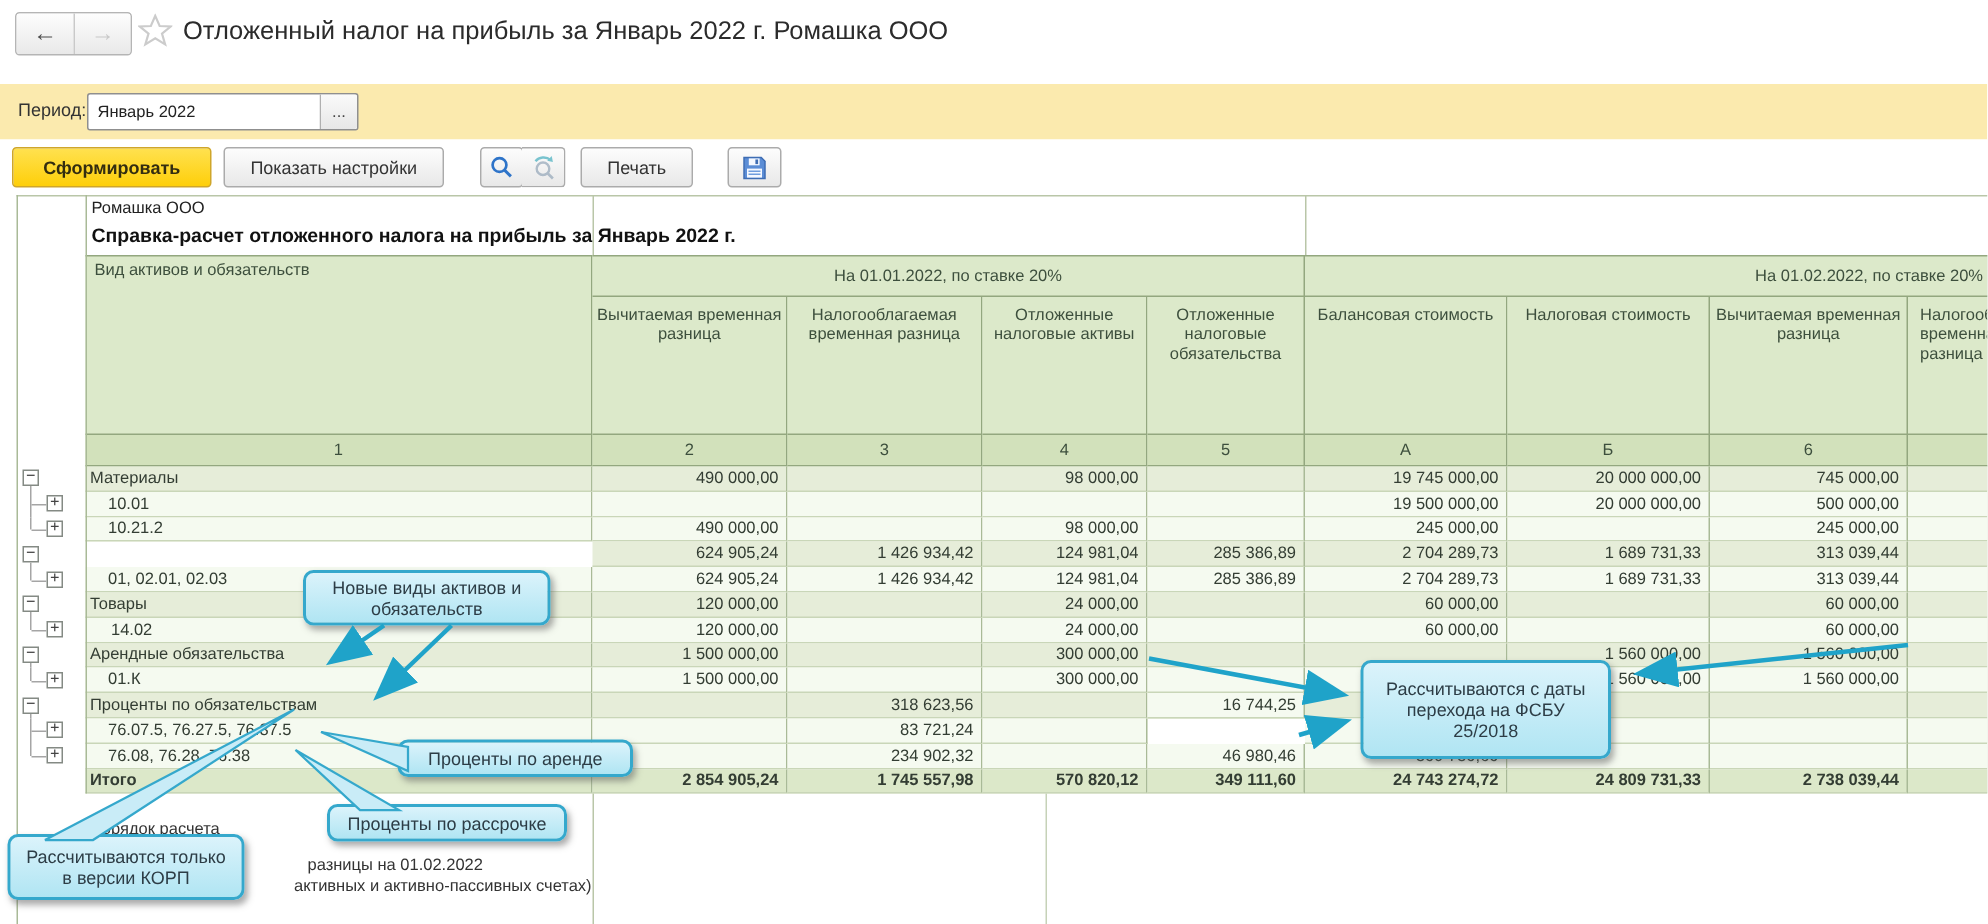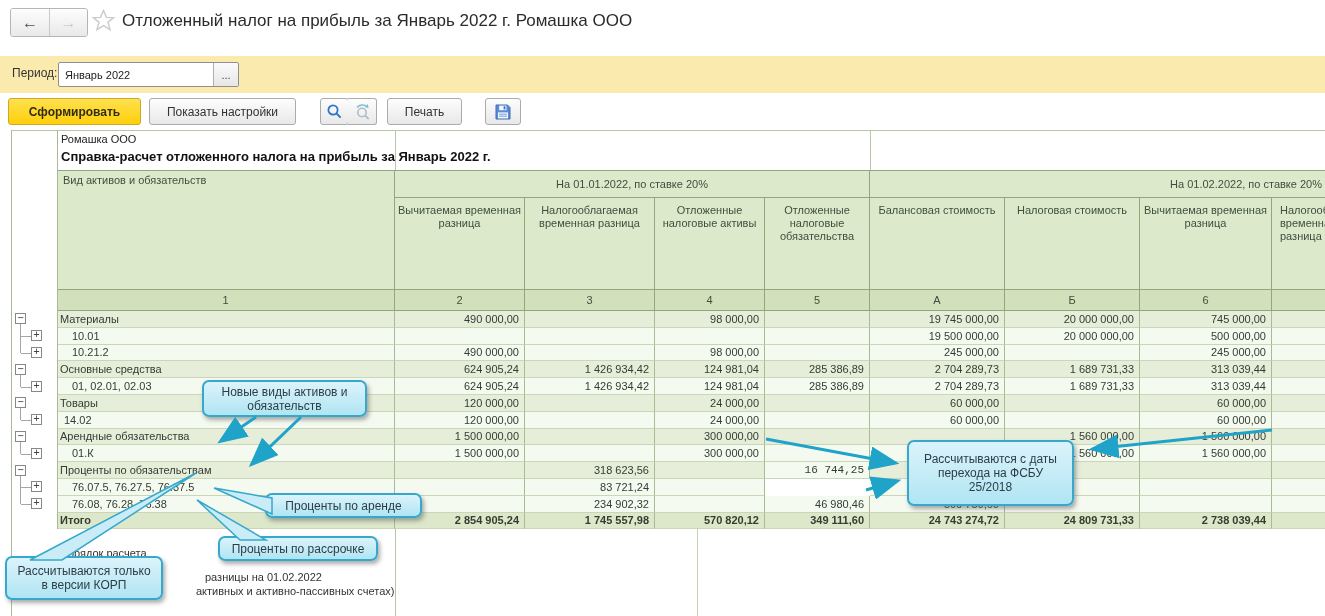--- a/index.html
+++ b/index.html
@@ -158,21 +158,20 @@
       <div class="cell num rchild" style="left: 525px; top: 344.6px; width: 130px; height: 16.8px;"></div>
       <div class="cell num rchild" style="left: 655px; top: 344.6px; width: 110px; height: 16.8px;">98 000,00</div>
       <div class="cell num rchild" style="left: 765px; top: 344.6px; width: 105px; height: 16.8px;"></div>
       <div class="cell num rchild" style="left: 870px; top: 344.6px; width: 135px; height: 16.8px;">245 000,00</div>
       <div class="cell num rchild" style="left: 1005px; top: 344.6px; width: 135px; height: 16.8px;"></div>
       <div class="cell num rchild" style="left: 1140px; top: 344.6px; width: 132px; height: 16.8px;">245 000,00</div>
       <div class="cell num rchild" style="left: 1272px; top: 344.6px; width: 54px; height: 16.8px;"></div>
       <div class="tline" style="left: 20px; top: 344.6px; width: 1px; height: 8.4px;"></div>
       <div class="tline" style="left: 21px; top: 353px; width: 10px; height: 1px;"></div>
       <div class="exp" style="left: 31px; top: 347px; width: 11px; height: 11px;">+</div>
-      <div class="cell rgroup" style="left: 57px; top: 361.4px; width: 338px; height: 16.8px; padding-left: 3px;">Основные средства</div>
       <div class="cell num rgroup" style="left: 395px; top: 361.4px; width: 130px; height: 16.8px;">624 905,24</div>
       <div class="cell num rgroup" style="left: 525px; top: 361.4px; width: 130px; height: 16.8px;">1 426 934,42</div>
       <div class="cell num rgroup" style="left: 655px; top: 361.4px; width: 110px; height: 16.8px;">124 981,04</div>
       <div class="cell num rgroup" style="left: 765px; top: 361.4px; width: 105px; height: 16.8px;">285 386,89</div>
       <div class="cell num rgroup" style="left: 870px; top: 361.4px; width: 135px; height: 16.8px;">2 704 289,73</div>
       <div class="cell num rgroup" style="left: 1005px; top: 361.4px; width: 135px; height: 16.8px;">1 689 731,33</div>
       <div class="cell num rgroup" style="left: 1140px; top: 361.4px; width: 132px; height: 16.8px;">313 039,44</div>
       <div class="cell num rgroup" style="left: 1272px; top: 361.4px; width: 54px; height: 16.8px;"></div>
       <div class="exp" style="left: 15px; top: 363.8px; width: 11px; height: 11px;">−</div>
       <div class="tline" style="left: 20px; top: 374.8px; width: 1px; height: 3.4px;"></div>
@@ -192,21 +191,21 @@
       <div class="cell num rgroup" style="left: 395px; top: 395px; width: 130px; height: 16.8px;">120 000,00</div>
       <div class="cell num rgroup" style="left: 525px; top: 395px; width: 130px; height: 16.8px;"></div>
       <div class="cell num rgroup" style="left: 655px; top: 395px; width: 110px; height: 16.8px;">24 000,00</div>
       <div class="cell num rgroup" style="left: 765px; top: 395px; width: 105px; height: 16.8px;"></div>
       <div class="cell num rgroup" style="left: 870px; top: 395px; width: 135px; height: 16.8px;">60 000,00</div>
       <div class="cell num rgroup" style="left: 1005px; top: 395px; width: 135px; height: 16.8px;"></div>
       <div class="cell num rgroup" style="left: 1140px; top: 395px; width: 132px; height: 16.8px;">60 000,00</div>
       <div class="cell num rgroup" style="left: 1272px; top: 395px; width: 54px; height: 16.8px;"></div>
       <div class="exp" style="left: 15px; top: 397.4px; width: 11px; height: 11px;">−</div>
       <div class="tline" style="left: 20px; top: 408.4px; width: 1px; height: 3.4px;"></div>
-      <div class="cell rchild" style="left: 57px; top: 411.8px; width: 338px; height: 16.8px; padding-left: 7px;">14.02</div>
+      <div class="cell rchild" style="left: 57px; top: 411.8px; width: 338px; height: 16.8px; padding-left: 17px;">14.02</div>
       <div class="cell num rchild" style="left: 395px; top: 411.8px; width: 130px; height: 16.8px;">120 000,00</div>
       <div class="cell num rchild" style="left: 525px; top: 411.8px; width: 130px; height: 16.8px;"></div>
       <div class="cell num rchild" style="left: 655px; top: 411.8px; width: 110px; height: 16.8px;">24 000,00</div>
       <div class="cell num rchild" style="left: 765px; top: 411.8px; width: 105px; height: 16.8px;"></div>
       <div class="cell num rchild" style="left: 870px; top: 411.8px; width: 135px; height: 16.8px;">60 000,00</div>
       <div class="cell num rchild" style="left: 1005px; top: 411.8px; width: 135px; height: 16.8px;"></div>
       <div class="cell num rchild" style="left: 1140px; top: 411.8px; width: 132px; height: 16.8px;">60 000,00</div>
       <div class="cell num rchild" style="left: 1272px; top: 411.8px; width: 54px; height: 16.8px;"></div>
       <div class="tline" style="left: 20px; top: 411.8px; width: 1px; height: 8.4px;"></div>
       <div class="tline" style="left: 21px; top: 420.2px; width: 10px; height: 1px;"></div>
@@ -242,21 +241,21 @@
       <div class="cell num rgroup" style="left: 870px; top: 462.2px; width: 135px; height: 16.8px;"></div>
       <div class="cell num rgroup" style="left: 1005px; top: 462.2px; width: 135px; height: 16.8px;"></div>
       <div class="cell num rgroup" style="left: 1140px; top: 462.2px; width: 132px; height: 16.8px;"></div>
       <div class="cell num rgroup" style="left: 1272px; top: 462.2px; width: 54px; height: 16.8px;"></div>
       <div class="exp" style="left: 15px; top: 464.6px; width: 11px; height: 11px;">−</div>
       <div class="tline" style="left: 20px; top: 475.6px; width: 1px; height: 3.4px;"></div>
       <div class="cell rchild" style="left: 57px; top: 479px; width: 338px; height: 16.8px; padding-left: 15px;">76.07.5, 76.27.5, 76.37.5</div>
       <div class="cell num rchild" style="left: 395px; top: 479px; width: 130px; height: 16.8px;"></div>
       <div class="cell num rchild" style="left: 525px; top: 479px; width: 130px; height: 16.8px;">83 721,24</div>
       <div class="cell num rchild" style="left: 655px; top: 479px; width: 110px; height: 16.8px;"></div>
-      <div class="cell num rchild" style="left: 765px; top: 462px; width: 105px; height: 16.8px; font-family: Liberation Mono, monospace;">16 744,25</div>
+      <div class="cell num rchild" style="left: 765px; top: 462px; width: 105px; height: 16.8px;">16 744,25</div>
       <div class="cell num rchild" style="left: 870px; top: 479px; width: 135px; height: 16.8px;"></div>
       <div class="cell num rchild" style="left: 1005px; top: 479px; width: 135px; height: 16.8px;"></div>
       <div class="cell num rchild" style="left: 1140px; top: 479px; width: 132px; height: 16.8px;"></div>
       <div class="cell num rchild" style="left: 1272px; top: 479px; width: 54px; height: 16.8px;"></div>
       <div class="tline" style="left: 20px; top: 479px; width: 1px; height: 16.8px;"></div>
       <div class="tline" style="left: 21px; top: 487.4px; width: 10px; height: 1px;"></div>
       <div class="exp" style="left: 31px; top: 481.4px; width: 11px; height: 11px;">+</div>
       <div class="cell rchild" style="left: 57px; top: 495.8px; width: 338px; height: 16.8px; padding-left: 15px;">76.08, 76.28, 76.38</div>
       <div class="cell num rchild" style="left: 395px; top: 495.8px; width: 130px; height: 16.8px;"></div>
       <div class="cell num rchild" style="left: 525px; top: 495.8px; width: 130px; height: 16.8px;">234 902,32</div>

